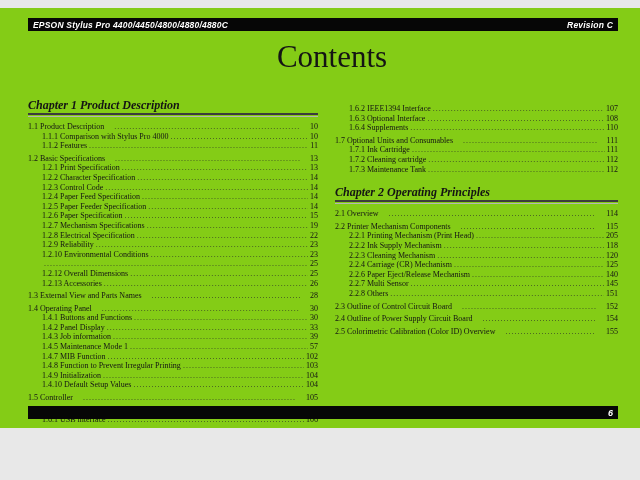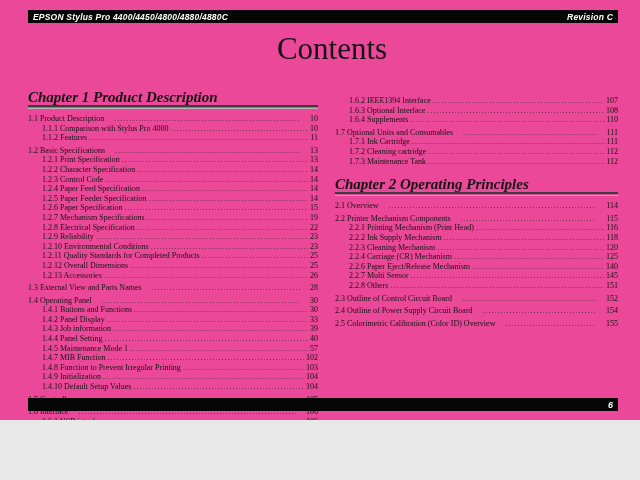--- a/index.html
+++ b/index.html
@@ -1,18 +1,18 @@
 <!DOCTYPE html>
 <html><head>
 <meta charset="utf-8">
 <style>
   html,body { margin:0; padding:0; background:#e8e8e8; }
   .page {
-    width:640px; height:420px; position:relative; margin:0 auto;
-    background:#ec4899; color:#141414; overflow:hidden;
+    width:640px; height:420px; position:relative; margin:8px auto;
+    background:#84cc16; color:#141414; overflow:hidden;
     font-family:"Liberation Serif", serif;
   }
   .header-bar {
     position:absolute; left:28px; top:10px; width:590px; height:13px;
     background:#060606; color:#ffffff;
     display:flex; justify-content:space-between; align-items:center;
     padding:0 5px; box-sizing:border-box;
     font-family:"Liberation Sans", sans-serif; font-style:italic; font-weight:700;
     font-size:8.5px; letter-spacing:0.2px;
   }
@@ -23,21 +23,21 @@
   }
   .columns {
     position:absolute; top:92px; left:28px; width:590px;
     display:flex;
   }
   .col-left { width:290px; margin-right:17px; }
   .col-right { width:283px; }
   .col-right > .toc-section:first-child { margin-top:4px; }
   .toc-section + .toc-section { margin-top:13px; }
   .section-heading {
-    font-weight:700; font-style:italic; font-size:15px; line-height:11px;
+    font-weight:700; font-style:italic; font-size:12px; line-height:11px;
     padding-bottom:2px; white-space:nowrap;
   }
   .section-rule {
     height:1px; border-top:2px solid #3c3c3c; border-bottom:1px solid #b5b5b5;
     margin-bottom:5px;
   }
   .toc-entry {
     display:flex; align-items:flex-start;
     font-size:8px; line-height:9.6px;
   }
@@ -141,21 +141,20 @@
             <span class="toc-label">1.2.9 Reliability</span>
             <span class="toc-dots"></span>
             <span class="toc-page">23</span>
           </div>
           <div class="toc-entry level-2">
             <span class="toc-label">1.2.10 Environmental Conditions</span>
             <span class="toc-dots"></span>
             <span class="toc-page">23</span>
           </div>
           <div class="toc-entry level-2">
-            <span class="toc-label">1.2.11 Quality Standards for Completed Products</span>
             <span class="toc-dots"></span>
             <span class="toc-page">25</span>
           </div>
           <div class="toc-entry level-2">
             <span class="toc-label">1.2.12 Overall Dimensions</span>
             <span class="toc-dots"></span>
             <span class="toc-page">25</span>
           </div>
           <div class="toc-entry level-2">
             <span class="toc-label">1.2.13 Accessories</span>
@@ -179,25 +178,20 @@
           </div>
           <div class="toc-entry level-2">
             <span class="toc-label">1.4.2 Panel Display</span>
             <span class="toc-dots"></span>
             <span class="toc-page">33</span>
           </div>
           <div class="toc-entry level-2">
             <span class="toc-label">1.4.3 Job information</span>
             <span class="toc-dots"></span>
             <span class="toc-page">39</span>
-          </div>
-          <div class="toc-entry level-2">
-            <span class="toc-label">1.4.4 Panel Setting</span>
-            <span class="toc-dots"></span>
-            <span class="toc-page">40</span>
           </div>
           <div class="toc-entry level-2">
             <span class="toc-label">1.4.5 Maintenance Mode 1</span>
             <span class="toc-dots"></span>
             <span class="toc-page">57</span>
           </div>
           <div class="toc-entry level-2">
             <span class="toc-label">1.4.7 MIB Function</span>
             <span class="toc-dots"></span>
             <span class="toc-page">102</span>
@@ -281,21 +275,21 @@
             <span class="toc-page">114</span>
           </div>
           <div class="toc-entry level-1">
             <span class="toc-label">2.2 Printer Mechanism Components</span>
             <span class="toc-dots"></span>
             <span class="toc-page">115</span>
           </div>
           <div class="toc-entry level-2">
             <span class="toc-label">2.2.1 Printing Mechanism (Print Head)</span>
             <span class="toc-dots"></span>
-            <span class="toc-page">116</span>
+            <span class="toc-page">205</span>
           </div>
           <div class="toc-entry level-2">
             <span class="toc-label">2.2.2 Ink Supply Mechanism</span>
             <span class="toc-dots"></span>
             <span class="toc-page">118</span>
           </div>
           <div class="toc-entry level-2">
             <span class="toc-label">2.2.3 Cleaning Mechanism</span>
             <span class="toc-dots"></span>
             <span class="toc-page">120</span>

